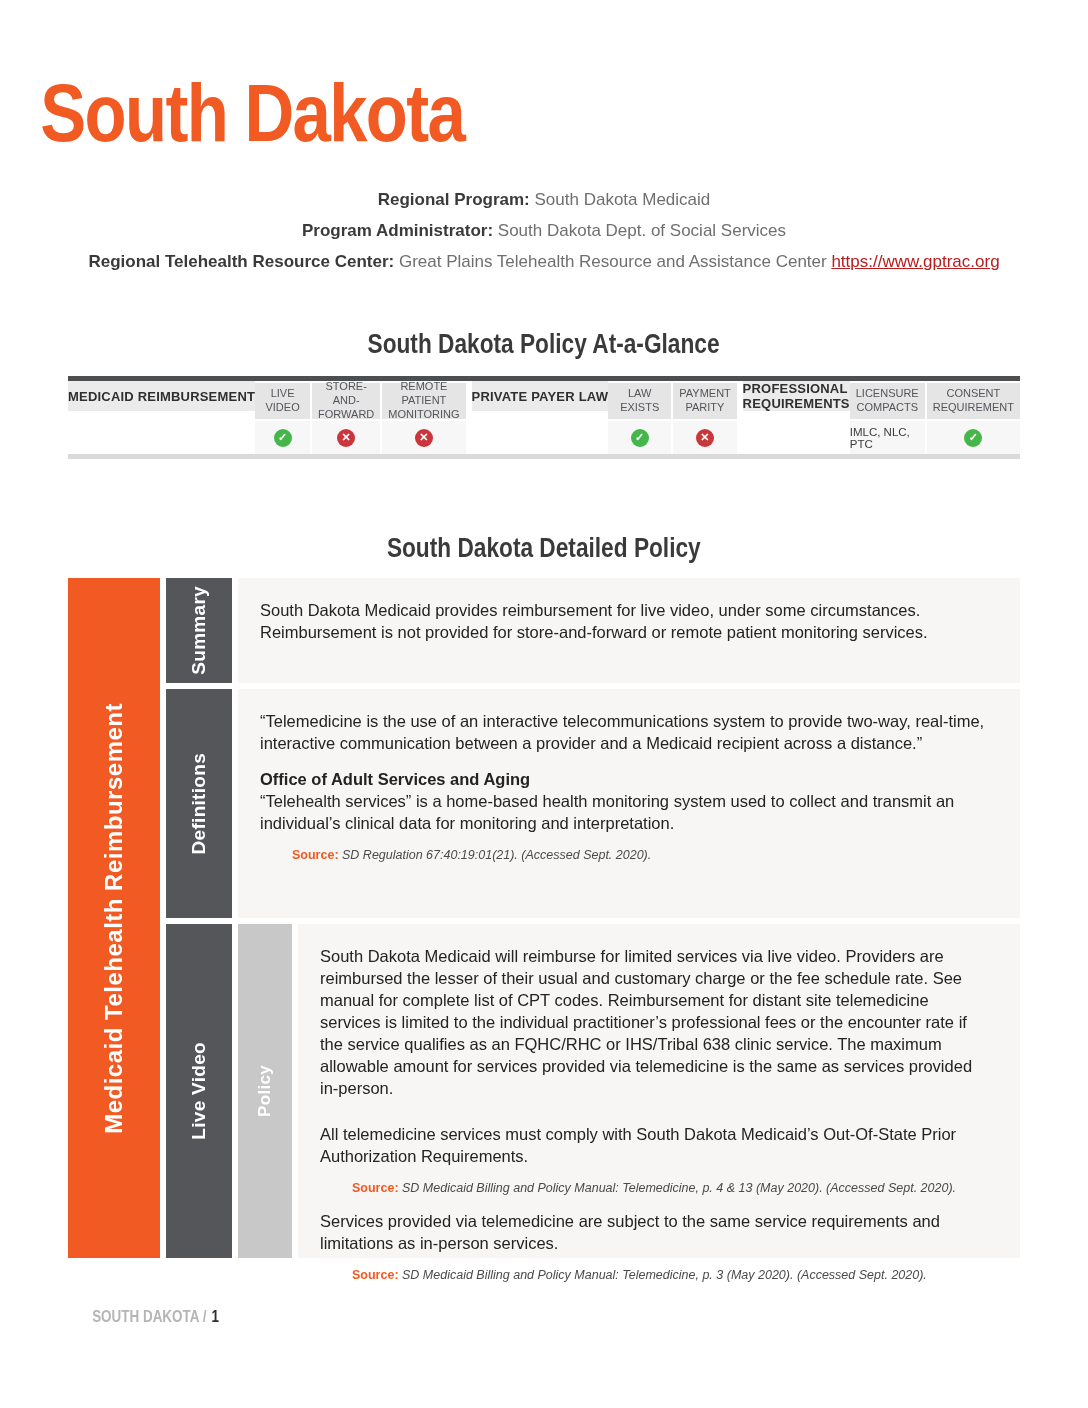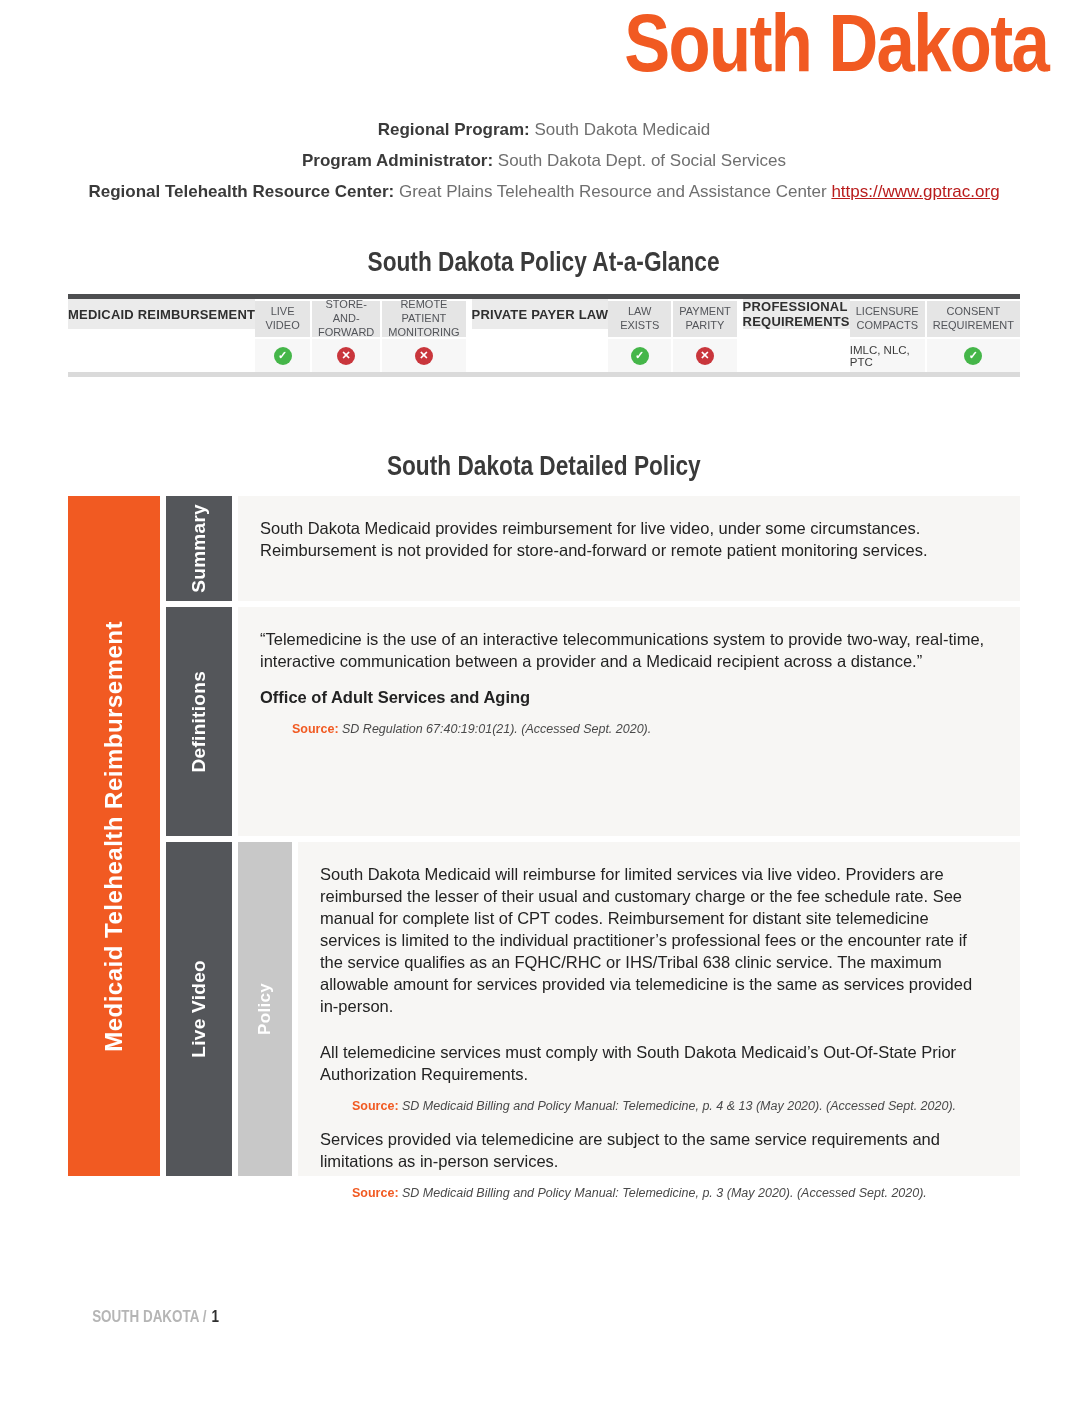--- a/index.html
+++ b/index.html
@@ -9,33 +9,33 @@
     font-family:"Liberation Sans", sans-serif;
     color:#232323;
     position:relative;
     overflow:hidden;
   }
   .page { width:1088px; height:1408px; position:relative; }
 
   .condensed { display:inline-block; transform:scaleX(0.84); transform-origin:50% 50%; white-space:nowrap; }
 
   
-  .doc-title-wrap { text-align:right; }
+  .doc-title-wrap { text-align:left; padding-top:70px; }
   .doc-title {
     font-size:82px; font-weight:bold; color:#F15A22;
     letter-spacing:-2px; line-height:1.05;
   }
   .meta-block { margin-top:28px; text-align:center; }
   .meta-line { font-size:17px; line-height:31px; color:#6f6f6f; }
   .meta-line .meta-label { font-weight:bold; color:#3a3a3a; }
   .meta-line a.meta-link { color:#b91c1c; text-decoration:underline; cursor:pointer; }
 
   
   .section-heading { text-align:center; font-size:27px; font-weight:bold; color:#3a3a3a; letter-spacing:0; }
-  .heading-glance { margin-top:40px;text-align:center; }
+  .heading-glance { margin-top:52px;text-align:center; }
   .heading-detail { margin-top:74px; }
 
   
   .glance-table { width:952px; margin:16px auto 0 auto; }
   .glance-topstrip { height:5px; background:#4d4e50; }
   .glance-groups { display:flex; gap:6px; margin-top:0; }
   .glance-group { display:flex; }
   .glance-group.g3 { flex:3; }
   .glance-group.g2 { flex:2; }
   .glance-group-header {
@@ -231,20 +231,21 @@
         </div>
       </div>
 
       <div class="detail-section section-definitions">
         <div class="section-label">
           <span class="v-label">Definitions</span>
         </div>
         <div class="section-content">
           <p class="content-para">“Telemedicine is the use of an interactive telecommunications system to provide two-way, real-time, interactive communication between a provider and a Medicaid recipient across a distance.”</p>
           <p class="content-subheading">Office of Adult Services and Aging</p>
+          <p class="content-para">“Telehealth services” is a home-based health monitoring system used to collect and transmit an individual’s clinical data for monitoring and interpretation.</p>
           <p class="source-line">
             <span class="source-label">Source:</span>
             <span>SD Regulation 67:40:19:01(21). (Accessed Sept. 2020).</span>
           </p>
         </div>
       </div>
 
       <div class="detail-section section-livevideo">
         <div class="section-label">
           <span class="v-label">Live Video</span>

